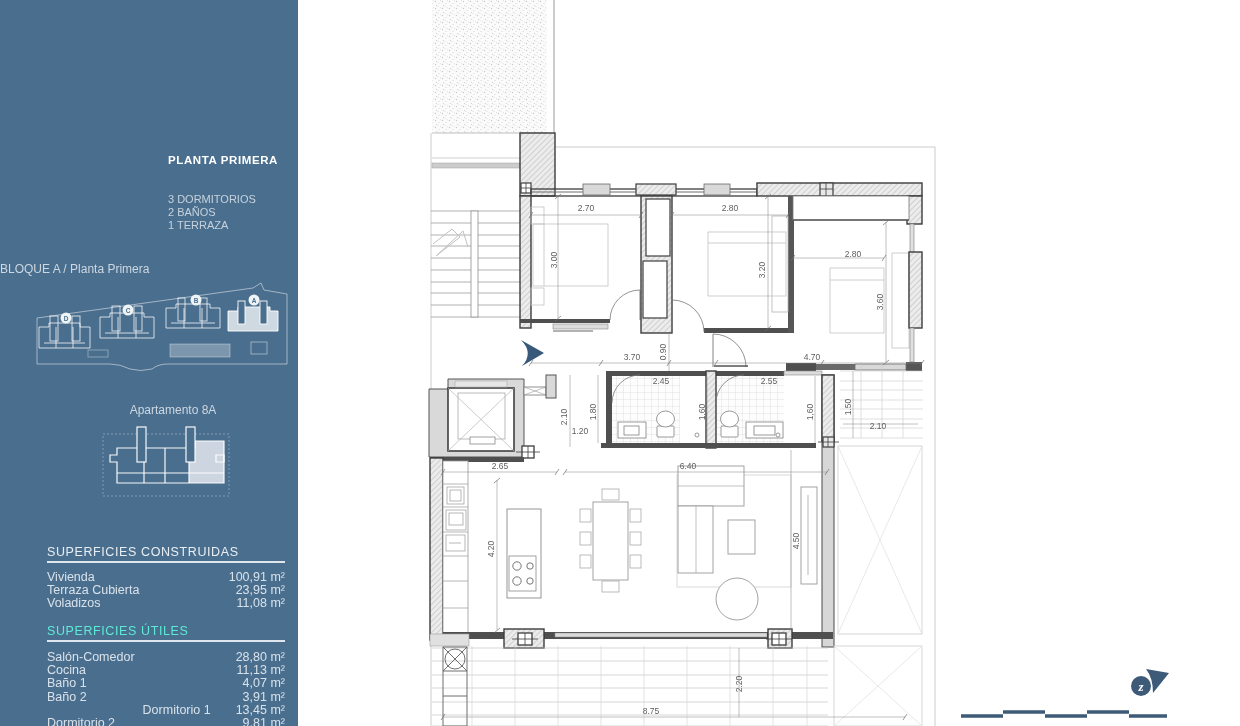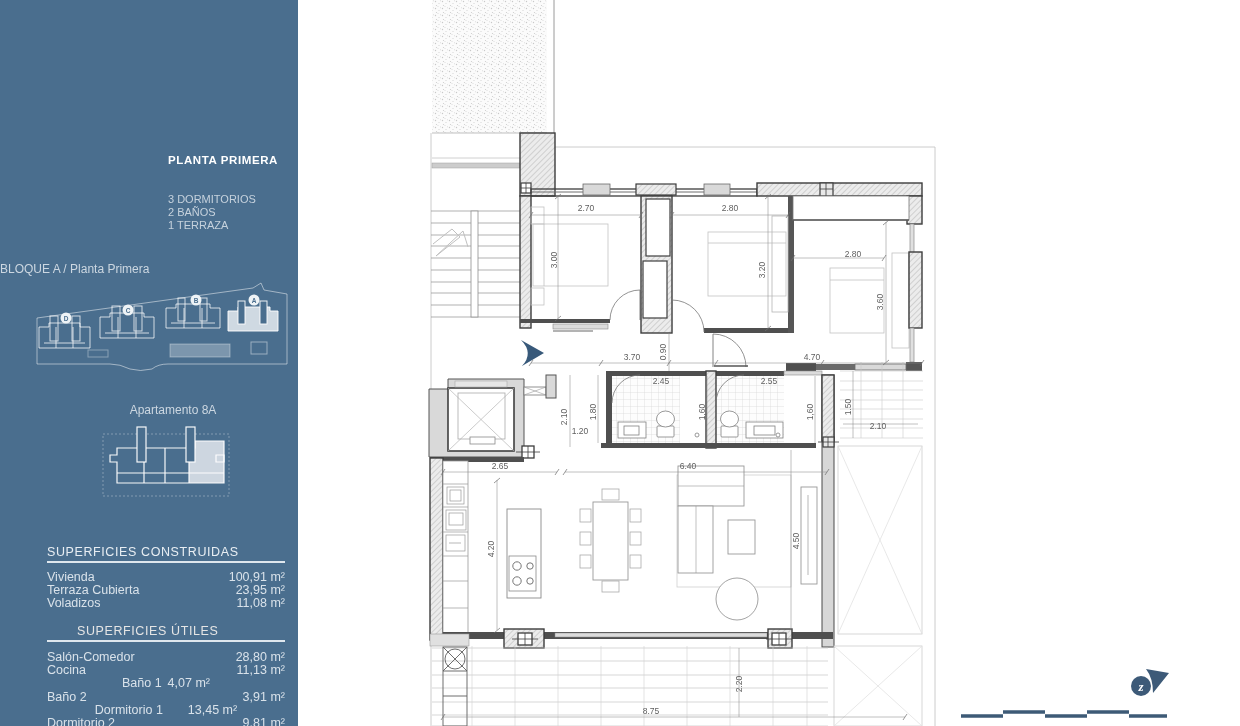--- a/index.html
+++ b/index.html
@@ -456,40 +456,40 @@
       </div>
  <div style="display:flex;justify-content:space-between;">
         <span>Terraza Cubierta</span>
         <span>23,95 m²</span>
       </div>
  <div style="display:flex;justify-content:space-between;">
         <span>Voladizos</span>
         <span>11,08 m²</span>
       </div>
 </div>
-<div class="sb" style="left:47px;top:624px;font-size:12.5px;letter-spacing:0.6px;color:#e5e5e5;margin-left:30px;">SUPERFICIES ÚTILES</div>
+<div class="sb" style="left:47px;top:624px;font-size:12.5px;letter-spacing:0.6px;color:#5eead4;">SUPERFICIES ÚTILES</div>
 <div class="sb" style="left:47px;top:640px;width:238px;height:1.5px;background:#dfe7ee;"></div>
 <div class="sb" style="left:47px;top:651px;width:238px;font-size:12.5px;line-height:13.2px;color:#d9e2ea;">
  <div style="display:flex;justify-content:space-between;">
         <span>Salón-Comedor</span>
         <span>28,80 m²</span>
       </div>
  <div style="display:flex;justify-content:space-between;">
         <span>Cocina</span>
         <span>11,13 m²</span>
       </div>
- <div style="display:flex;justify-content:center;gap:6px;">
+ <div style="display:flex;justify-content:space-between;gap:6px;">
         <span>Baño 1</span>
         <span>4,07 m²</span>
       </div>
  <div style="display:flex;justify-content:space-between;">
         <span>Baño 2</span>
         <span>3,91 m²</span>
       </div>
- <div style="display:flex;justify-content:center;gap:25px;">
+ <div style="display:flex;justify-content:flex-end;gap:25px;">
         <span>Dormitorio 1</span>
         <span>13,45 m²</span>
       </div>
  <div style="display:flex;justify-content:space-between;">
         <span>Dormitorio 2</span>
         <span>9,81 m²</span>
       </div>
 </div>
 </div>
 

